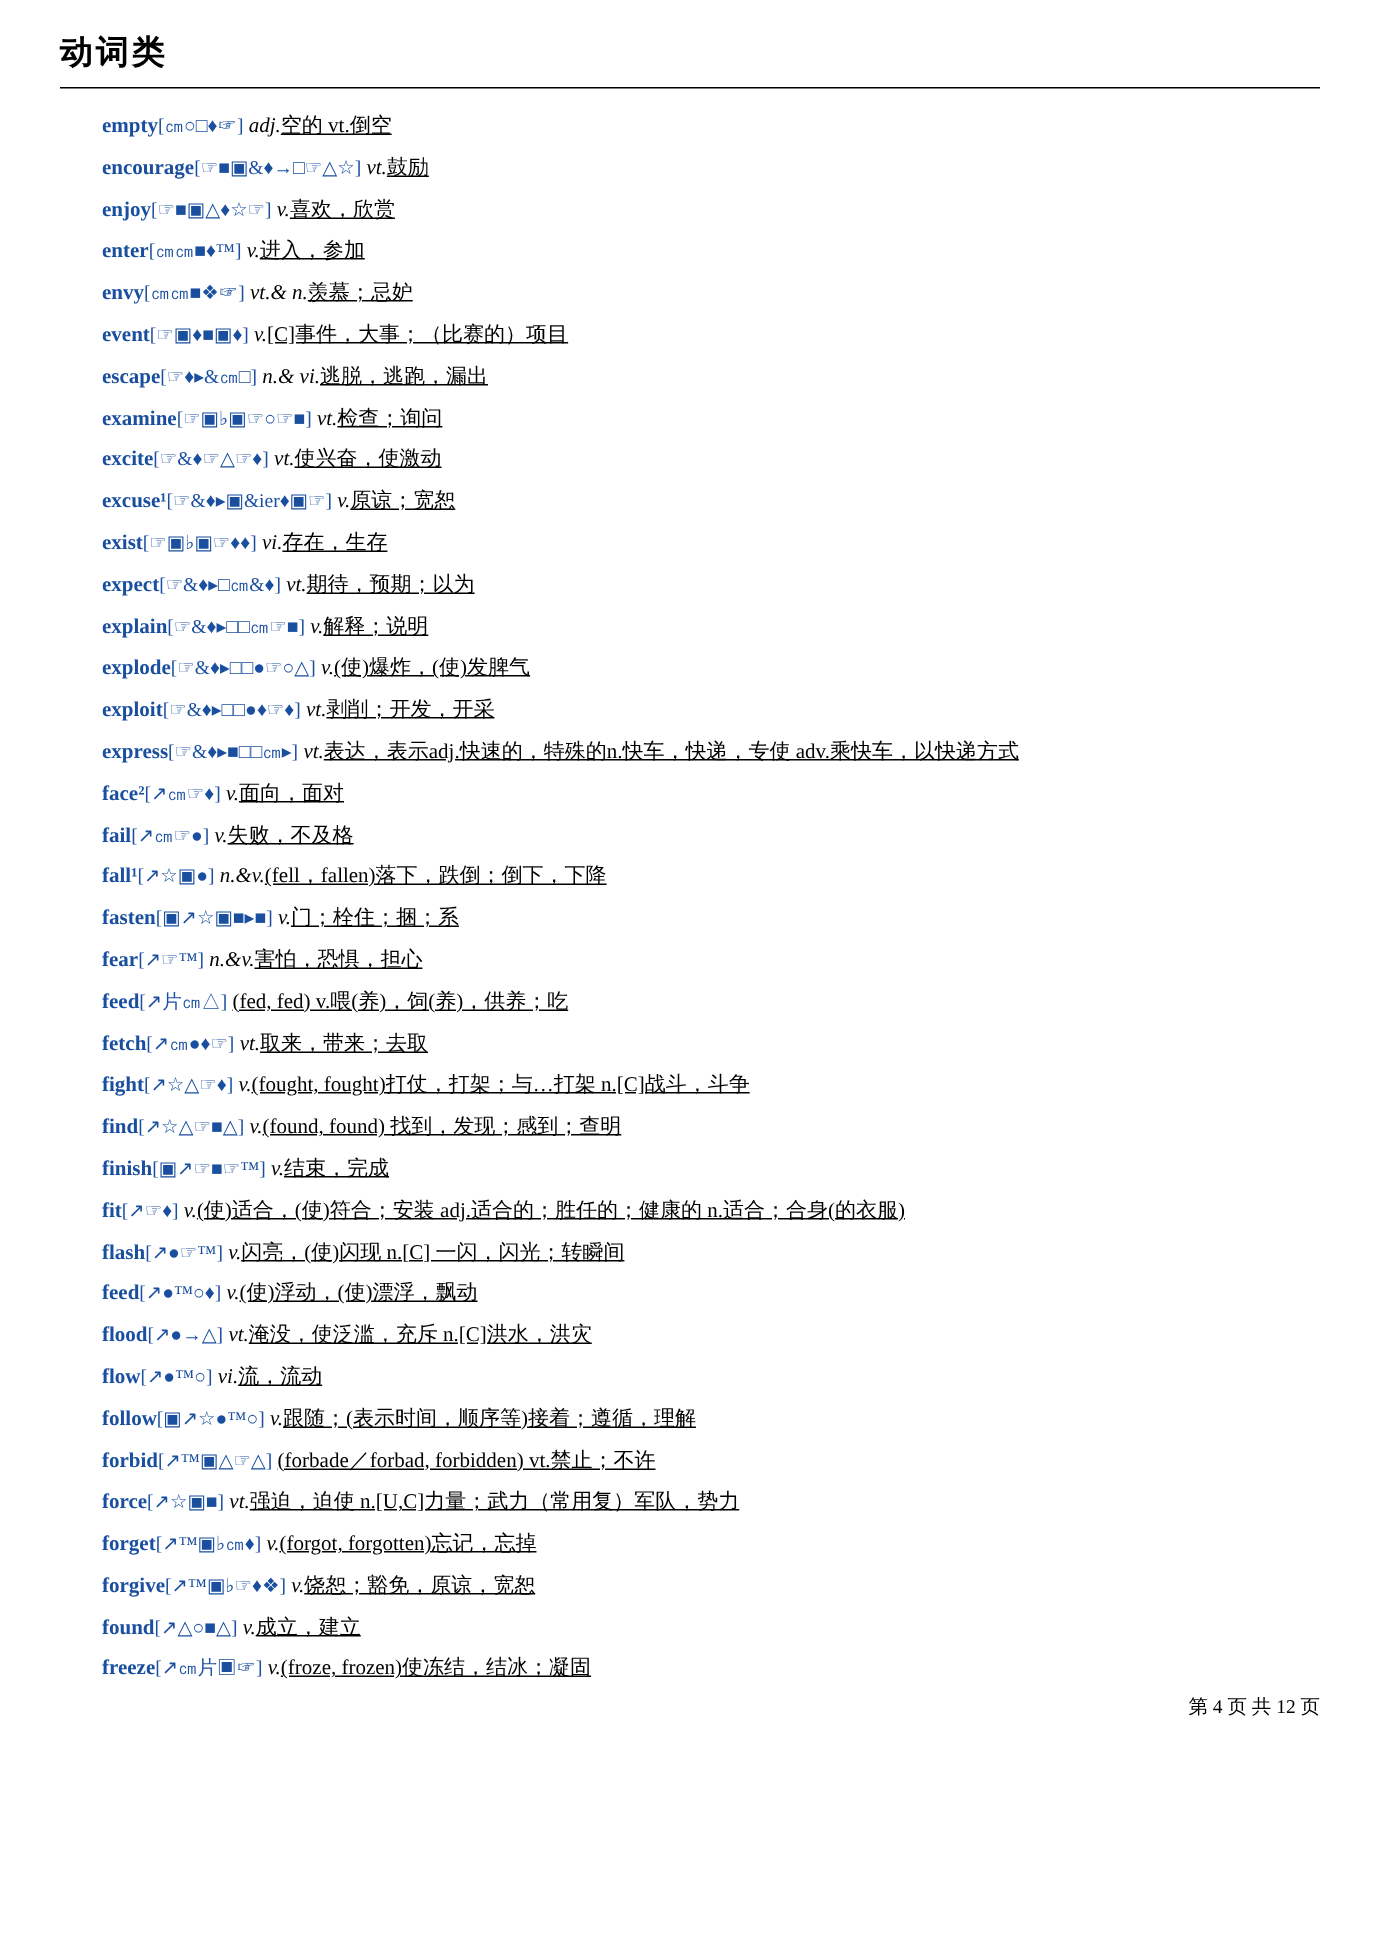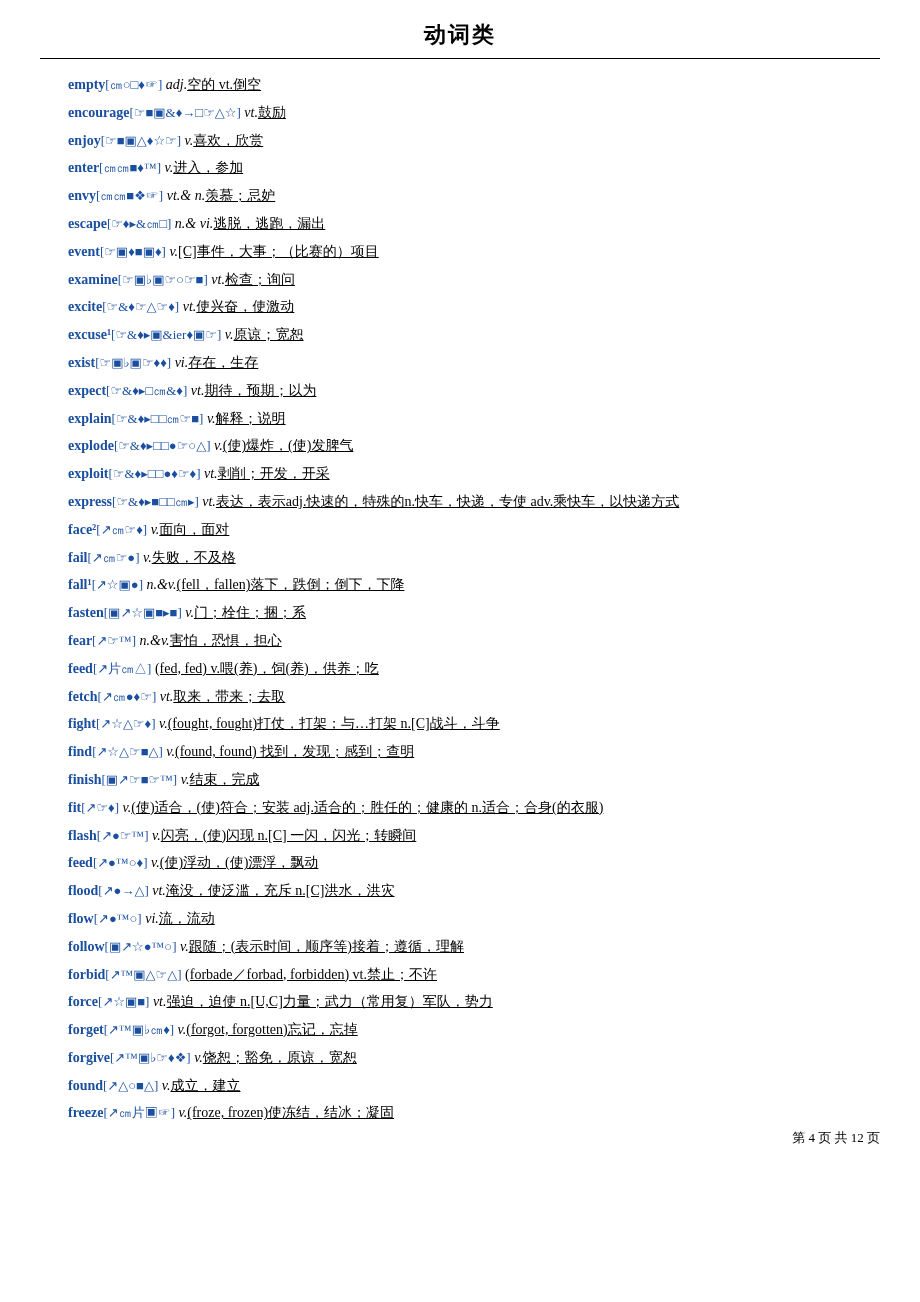--- a/index.html
+++ b/index.html
@@ -10,21 +10,21 @@
     body {
       background: #ffffff;
       font-family: "SimSun", "宋体", serif;
       font-size: 14px;
       color: #000000;
       width: 920px;
       min-height: 1302px;
       padding: 20px 40px 40px 40px;
     }
     .page-title {
-      text-align: center;
+      text-align: left;
       font-size: 22px;
       font-weight: bold;
       color: #000;
       margin-bottom: 8px;
       letter-spacing: 2px;
     }
     .title-underline {
       border: none;
       border-top: 1.5px solid #000;
       margin-bottom: 14px;
@@ -61,22 +61,22 @@
 
 <div class="page-title">动词类</div>
 <hr class="title-underline">
 
 <div id="entries-container">
     <div class="entry"><span class="word">empty</span><span class="phonetic">[㎝○□♦☞]</span> <span class="pos">adj.</span><span class="definition">空的 vt.倒空</span></div>
     <div class="entry"><span class="word">encourage</span><span class="phonetic">[☞■▣&amp;♦→□☞△☆]</span> <span class="pos">vt.</span><span class="definition">鼓励</span></div>
     <div class="entry"><span class="word">enjoy</span><span class="phonetic">[☞■▣△♦☆☞]</span> <span class="pos">v.</span><span class="definition">喜欢，欣赏</span></div>
     <div class="entry"><span class="word">enter</span><span class="phonetic">[㎝㎝■♦™]</span> <span class="pos">v.</span><span class="definition">进入，参加</span></div>
     <div class="entry"><span class="word">envy</span><span class="phonetic">[㎝㎝■❖☞]</span> <span class="pos">vt.&amp; n.</span><span class="definition">羡慕；忌妒</span></div>
+    <div class="entry"><span class="word">event</span><span class="phonetic">[☞▣♦■▣♦]</span> <span class="pos">v.</span><span class="definition">[C]事件，大事；（比赛的）项目</span></div>
     <div class="entry"><span class="word">escape</span><span class="phonetic">[☞♦▸&amp;㎝□]</span> <span class="pos">n.&amp; vi.</span><span class="definition">逃脱，逃跑，漏出</span></div>
-    <div class="entry"><span class="word">event</span><span class="phonetic">[☞▣♦■▣♦]</span> <span class="pos">v.</span><span class="definition">[C]事件，大事；（比赛的）项目</span></div>
     <div class="entry"><span class="word">examine</span><span class="phonetic">[☞▣♭▣☞○☞■]</span> <span class="pos">vt.</span><span class="definition">检查；询问</span></div>
     <div class="entry"><span class="word">excite</span><span class="phonetic">[☞&amp;♦☞△☞♦]</span> <span class="pos">vt.</span><span class="definition">使兴奋，使激动</span></div>
     <div class="entry"><span class="word">excuse¹</span><span class="phonetic">[☞&amp;♦▸▣&amp;ier♦▣☞]</span> <span class="pos">v.</span><span class="definition">原谅；宽恕</span></div>
     <div class="entry"><span class="word">exist</span><span class="phonetic">[☞▣♭▣☞♦♦]</span> <span class="pos">vi.</span><span class="definition">存在，生存</span></div>
     <div class="entry"><span class="word">expect</span><span class="phonetic">[☞&amp;♦▸□㎝&amp;♦]</span> <span class="pos">vt.</span><span class="definition">期待，预期；以为</span></div>
     <div class="entry"><span class="word">explain</span><span class="phonetic">[☞&amp;♦▸□□㎝☞■]</span> <span class="pos">v.</span><span class="definition">解释；说明</span></div>
     <div class="entry"><span class="word">explode</span><span class="phonetic">[☞&amp;♦▸□□●☞○△]</span> <span class="pos">v.</span><span class="definition">(使)爆炸，(使)发脾气</span></div>
     <div class="entry"><span class="word">exploit</span><span class="phonetic">[☞&amp;♦▸□□●♦☞♦]</span> <span class="pos">vt.</span><span class="definition">剥削；开发，开采</span></div>
     <div class="entry"><span class="word">express</span><span class="phonetic">[☞&amp;♦▸■□□㎝▸]</span> <span class="pos">vt.</span><span class="definition">表达，表示adj.快速的，特殊的n.快车，快递，专使 adv.乘快车，以快递方式</span></div>
     <div class="entry"><span class="word">face²</span><span class="phonetic">[↗㎝☞♦]</span> <span class="pos">v.</span><span class="definition">面向，面对</span></div>

